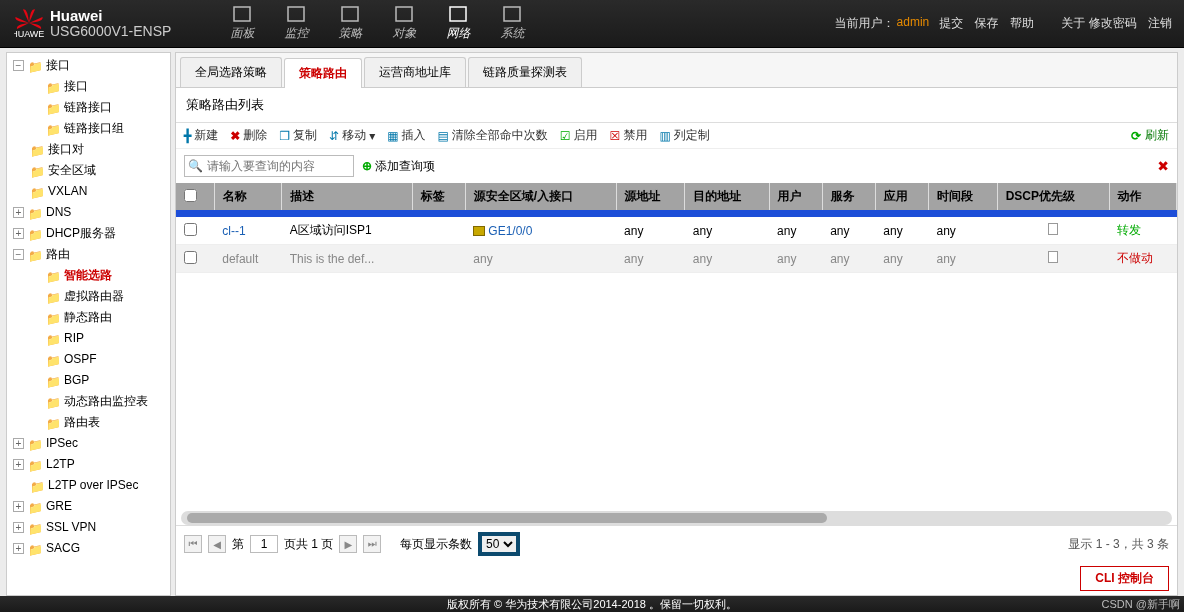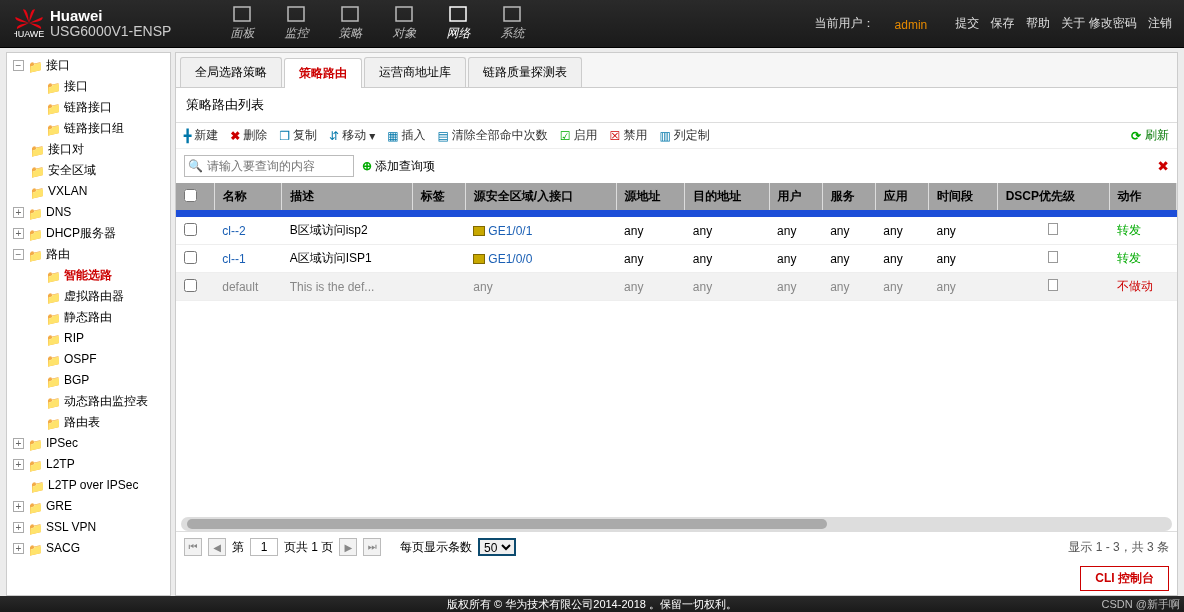--- a/index.html
+++ b/index.html
@@ -7,21 +7,21 @@
 .topbar { height:48px; background:linear-gradient(#2a2a2a,#1a1a1a); border-bottom:1px solid #000; display:flex; align-items:center; color:#fff; }
 .logo-area { display:flex; align-items:center; padding:0 14px; }
 .hw-logo { width:30px; height:30px; margin-right:6px; }
 .brand { line-height:1.1; }
 .brand-name { font-size:15px; font-weight:bold; }
 .brand-model { font-size:14px; color:#ccc; }
 .topnav { display:flex; margin-left:30px; height:100%; }
 .tn-item { width:54px; display:flex; flex-direction:column; align-items:center; justify-content:center; cursor:pointer; color:#bbb;font-style:italic; }
 .tn-item svg { width:20px; height:18px; margin-bottom:2px; }
 .tn-item.active { color:#fff; }
-.top-right { margin-left:auto; padding:0 12px; display:flex; align-items:flex-end; gap:20px; color:#ddd; }
+.top-right { margin-left:auto; padding:0 12px; display:flex; align-items:flex-start; gap:2px; color:#ddd; }
 .top-right .admin { color:#e68a00; }
 .top-right span.link { cursor:pointer; }
 .workspace { display:flex; height:548px; background:#ececec; padding:4px 6px 0 6px; gap:4px; }
 .sidebar { width:165px; background:#fff; border:1px solid #ccc; overflow:auto; padding:2px 0; }
 .sidebar ul { list-style:none; }
 .sidebar li { padding:2px 2px 2px 6px; white-space:nowrap; cursor:pointer; display:flex; align-items:center; gap:4px; line-height:17px; }
 .sidebar li .exp { width:11px; height:11px; border:1px solid #aaa; display:inline-flex; align-items:center; justify-content:center; font-size:10px; color:#666; background:#fff; }
 .sidebar li .noexp { width:13px; display:inline-block; }
 .sidebar li.lvl1 { padding-left:6px; }
 .sidebar li.lvl2 { padding-left:22px; }
@@ -47,21 +47,21 @@
 td { padding:5px 8px; border-bottom:1px solid #eee; }
 tr.def td { background:#f2f2f2; color:#888; }
 .lnk { color:#1a5fb4; cursor:pointer; }
 .fwd { color:#0a0; }
 .nofwd { color:#c00; }
 .hscroll { height:14px; background:#ddd; margin:0 5px; border-radius:7px; position:relative; }
 .hscroll .thumb { position:absolute; left:6px; width:640px; height:10px; top:2px; background:#aaa; border-radius:5px; }
 .pager { padding:6px 8px; display:flex; align-items:center; gap:6px; border-top:1px solid #ddd; }
 .pager .pgbtn { width:18px; height:18px; border:1px solid #bbb; background:#f2f2f2; display:flex; align-items:center; justify-content:center; cursor:pointer; color:#888; font-size:10px; }
 .pager input { width:28px; height:18px; border:1px solid #bbb; text-align:center; }
-.pager select { height:18px; border:2px solid #0c4a6e; }
+.pager select { height:24px; border:4px solid #0c4a6e; }
 .pager .info { margin-left:auto; color:#555; }
 .cli-btn { margin-left:auto; margin-right:8px; margin-top:4px; margin-bottom:4px; padding:3px 14px; border:1px solid #c00; color:#c00; background:#fff; cursor:pointer; font-weight:bold; width:fit-content; }
 .footer { height:16px; background:linear-gradient(#2a2a2a,#1a1a1a); color:#fff; font-size:11px; display:flex; align-items:center; justify-content:center; }
 .watermark { position:absolute; right:4px; bottom:0; color:#bbb; font-size:11px; }
 .sq { width:12px; height:10px; display:inline-block; background:#c8a800; border:1px solid #806800; vertical-align:middle; margin-right:3px; }
 .doc { width:10px; height:12px; display:inline-block; border:1px solid #999; background:#fff; position:relative; }
 </style>
 </head>
 <body>
 
@@ -117,21 +117,21 @@
       <div class="tn-item">
         <svg viewBox="0 0 20 18">
           <rect x="2" y="2" width="16" height="14" fill="none" stroke="currentColor" stroke-width="1.5"></rect>
         </svg>
         <span>系统</span>
       </div>
     </div>
   <div class="top-right">
     <span>当前用户：</span>
     <span class="admin">admin</span>
-    <span id="toplinks"><span class="link" style="margin-left: 8px;">提交</span><span class="link" style="margin-left: 8px;">  保存</span><span class="link" style="margin-left: 8px;">  帮助</span><span class="link" style="margin-left: 8px;">  关于</span><span class="link" style="">  修改密码</span><span class="link" style="margin-left: 8px;">  注销</span></span>
+    <span id="toplinks"><span class="link" style="margin-left: 8px;">提交</span><span class="link" style="margin-left: 8px;">  保存</span><span class="link" style="margin-left: 8px;">  帮助</span><span class="link" style="margin-left: 24px;">  关于</span><span class="link" style="">  修改密码</span><span class="link" style="margin-left: 8px;">  注销</span></span>
   </div>
 </div>
 
 <div class="workspace">
   <div class="sidebar">
     <ul id="sidelist">
         <li class="lvl1">
           <span class="exp">−</span>
           <span class="ico">📁</span>
           <span>接口</span>
@@ -329,35 +329,20 @@
               <th>服务</th>
               <th>应用</th>
               <th>时间段</th>
               <th>DSCP优先级</th>
               <th>动作</th>
             </tr>
           </thead>
         <tbody id="tbody">
             <tr>
               <td><input type="checkbox" style=""></td>
-              <td><span class="lnk">cl--2</span></td>
-              <td>B区域访问isp2</td>
-              <td></td>
-              <td><span class="sq"></span><span class="lnk">GE1/0/1</span></td>
-              <td>any</td>
-              <td>any</td>
-              <td>any</td>
-              <td>any</td>
-              <td>any</td>
-              <td>any</td>
-              <td style="text-align:center"><span class="doc"></span></td>
-              <td><span class="fwd">转发</span></td>
-            </tr>
-            <tr>
-              <td><input type="checkbox" style=""></td>
               <td><span class="lnk">cl--1</span></td>
               <td>A区域访问ISP1</td>
               <td></td>
               <td><span class="sq"></span><span class="lnk">GE1/0/0</span></td>
               <td>any</td>
               <td>any</td>
               <td>any</td>
               <td>any</td>
               <td>any</td>
               <td>any</td>

